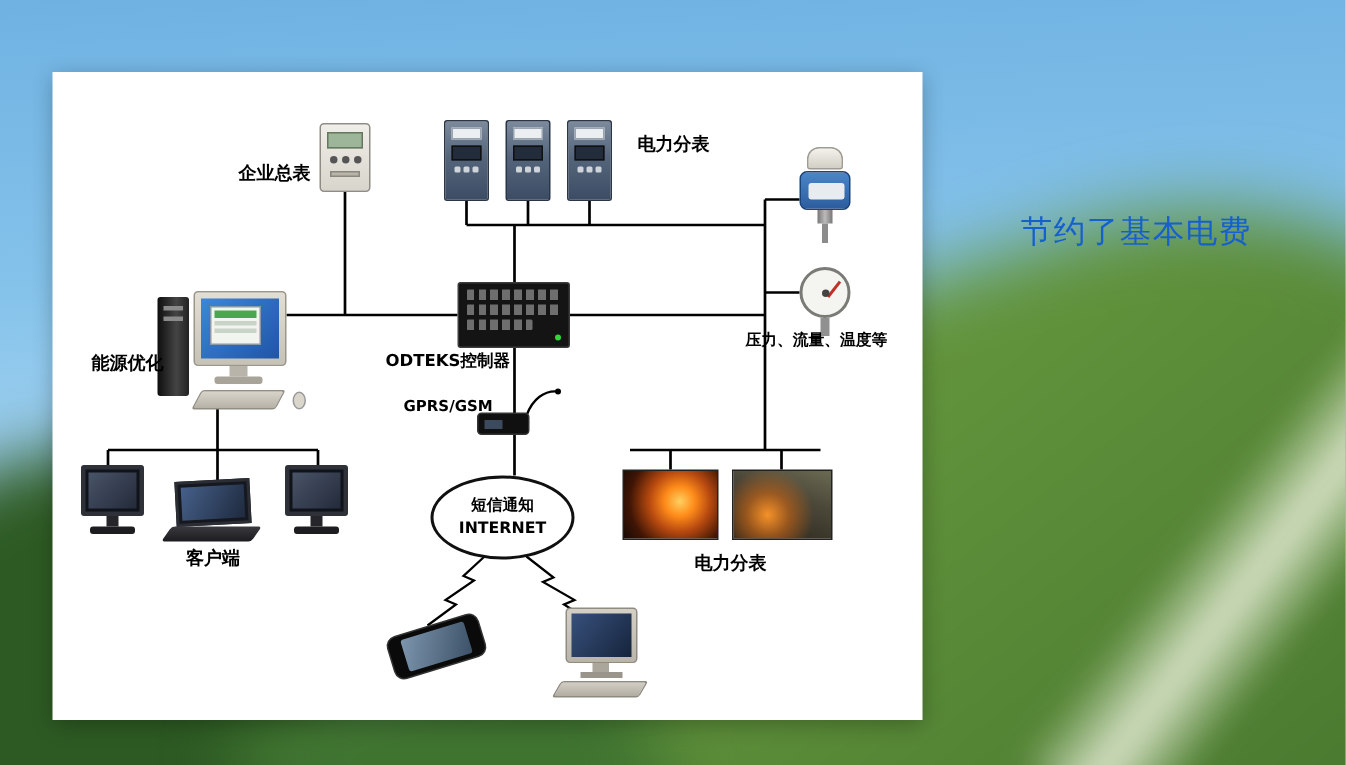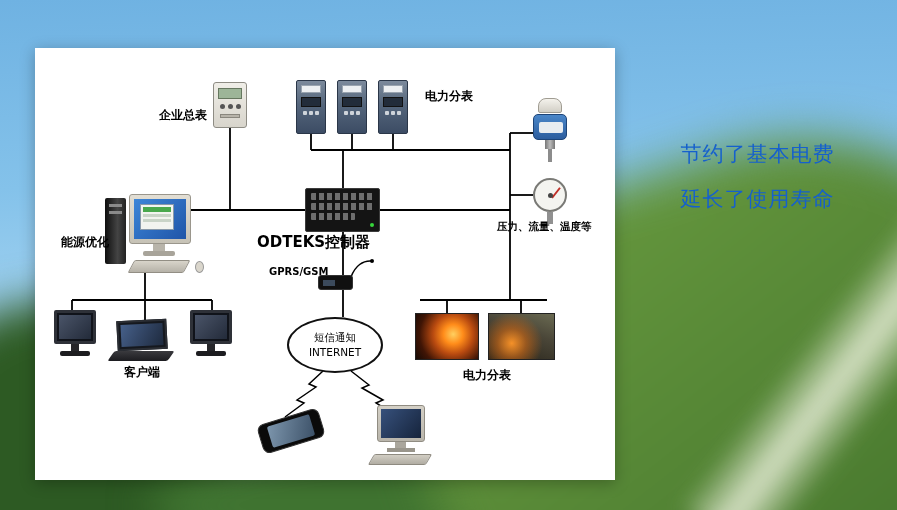--- a/index.html
+++ b/index.html
@@ -30,21 +30,21 @@
   .panel .abs { position:absolute; }
 
   .wires { position:absolute; left:0; top:0; }
   .wires path, .wires polyline { stroke: var(--line-color,#000); fill:none; stroke-width:1.8px; }
   .wires .thin path, .wires .thin polyline { stroke-width:1.5px; }
   .wires circle { fill: var(--line-color,#000); }
 
   .lbl { position:absolute; font-weight:bold; color:#000; white-space:nowrap; font-size:12px; }
   .lbl-entmeter { left:124px; top:59px; }
   .lbl-submeter { left:390px; top:40px; }
-  .lbl-ctrl     { left:222px; top:185px; font-size:15px; }
+  .lbl-ctrl     { left:222px; top:185px; font-size:11px; }
   .lbl-gprs     { left:234px; top:218px; font-size:10px; }
   .lbl-server   { left:26px;  top:186px; }
   .lbl-client   { left:89px;  top:316px; }
   .lbl-sensor   { left:462px; top:172px; font-size:10.5px; }
   .lbl-equip    { left:428px; top:319px; }
 
   
   .meter { left:178px; top:34px; width:34px; height:46px; padding-top:5px;
     background:linear-gradient(#f0eee8,#d8d5cc); border:1px solid #8e8c84; border-radius:3px; }
   .meter .scr { width:24px; height:11px; margin:0 auto; background:#9db598; border:1px solid #66775f; }
@@ -101,21 +101,21 @@
     transform:skewX(-35deg); border-radius:2px; }
 
   
   .modem { left:283px; top:227px; width:35px; height:15px; background:#101010; border:1px solid #333; border-radius:3px; }
   .modem i { position:absolute; left:4px; top:4px; width:12px; height:6px; background:#3b4a5c; }
 
   
   .cloud { left:252px; top:269px; width:96px; height:56px; background:#fff;
     border:2px solid #101010; border-radius:50%;
     display:flex; flex-direction:column; align-items:center; justify-content:center;
-    font-weight:normal; font-size:10.5px; line-height:1.4; text-align:center; }
+    font-weight:bold; font-size:10.5px; line-height:1.4; text-align:center; }
 
   
   .trans { left:498px; top:50px; width:34px; }
   .trans .cap { width:24px; height:15px; margin:0 auto; background:linear-gradient(#f4f2ec,#d2cfc6);
     border:1px solid #a09c92; border-radius:8px 8px 2px 2px; }
   .trans .tbody { width:34px; height:26px; margin-top:1px; position:relative;
     background:linear-gradient(180deg,#4a86c8,#2c5d9e); border:1px solid #1d4478; border-radius:5px; }
   .trans .tbody i { position:absolute; left:5px; top:7px; width:24px; height:11px; background:#e8ecf0; border-radius:2px; }
   .trans .neck { width:10px; height:9px; margin:0 auto; background:linear-gradient(90deg,#777,#bbb,#777); }
   .trans .probe { width:4px; height:13px; margin:0 auto; background:#8c8c8c; }
@@ -315,14 +315,13 @@
       <i></i>
     </div>
   <div class="abs bpc-stand"></div>
   <div class="abs bpc-base"></div>
   <div class="abs bpc-kbd"></div>
 
 </div>
 
 <div class="side">
   <div class="side-line">节约了基本电费</div>
-  <div class="side-line">延长了使用寿命</div>
 </div>
 
 </body></html>

